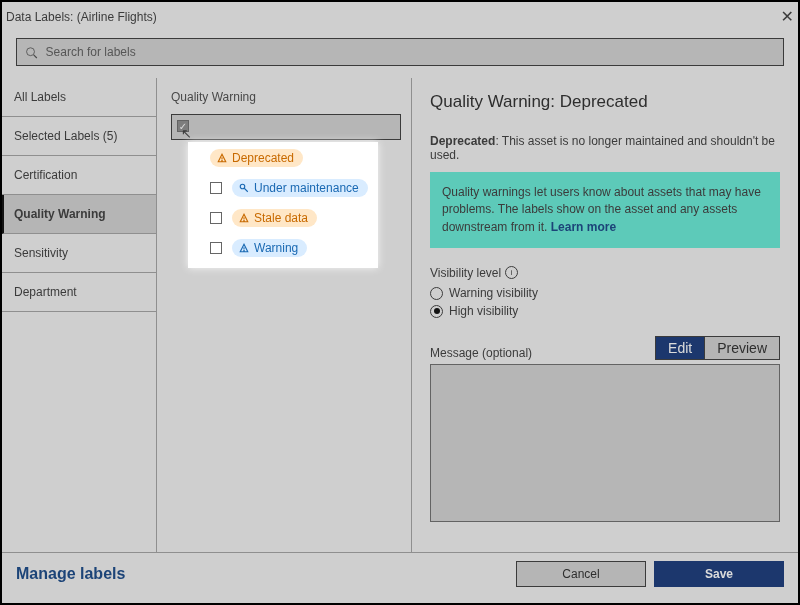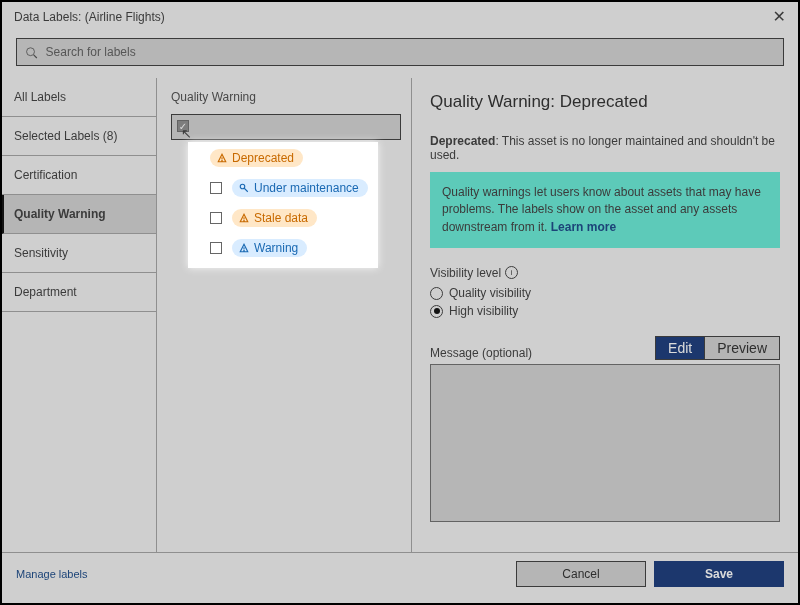--- a/index.html
+++ b/index.html
@@ -21,21 +21,21 @@
   .dim {
     filter: brightness(0.92) contrast(0.85);
   }
 
   
   .hdr {
     display: flex;
     align-items: center;
     justify-content: space-between;
     height: 30px;
-    padding: 0 12px;
+    padding: 0 4px;
     color: #333;
   }
   .hdr-title { font-size: 12px; }
   .close-x {
     font-size: 16px;
     line-height: 1;
     cursor: pointer;
     color: #333;
   }
 
@@ -247,22 +247,22 @@
   .footer {
     height: 42px;
     border-top: 1px solid #9f9f9f;
     display:flex;
     align-items:center;
     justify-content:space-between;
     padding: 0 14px;
   }
   .manage {
     color:#0b3e81;
-    font-weight:normal;
-    font-size:11px;
+    font-weight:bold;
+    font-size:16px;
     cursor:pointer;
   }
   .footer-btns { display:flex; gap:8px; }
   .btn {
     min-width: 80px;
     text-align:center;
     padding: 5px 24px;
     font-size: 12px;
     border:1px solid #333;
     cursor:pointer;
@@ -287,21 +287,21 @@
             <circle cx="7" cy="7" r="5"></circle>
             <line x1="11" y1="11" x2="15" y2="15" stroke-width="1.5"></line>
           </svg>
         <input class="search-input" placeholder="Search for labels" style="">
       </div>
     </div>
 
     <div class="columns">
       <div class="sidebar">
         <div class="side-item">All Labels</div>
-        <div class="side-item">Selected Labels (8)</div>
+        <div class="side-item">Selected Labels (5)</div>
         <div class="side-item">Certification</div>
         <div class="side-item active">Quality Warning</div>
         <div class="side-item">Sensitivity</div>
         <div class="side-item">Department</div>
       </div>
 
       <div class="mid">
         <div class="mid-title">Quality Warning</div>
         <div class="wlist">
           <div class="first-row-box"></div>
@@ -322,21 +322,21 @@
           <span>Quality warnings let users know about assets that may have problems. The labels show on the asset and any assets downstream from it. </span><span class="learn">Learn more</span>
         </div>
 
         <div class="section-label">
           <span>Visibility level</span>
           <span class="info-circle">i</span>
         </div>
         <div class="radios">
           <div class="radio-row">
             <span class="radio"></span>
-            <span>Quality visibility</span>
+            <span>Warning visibility</span>
           </div>
           <div class="radio-row">
             <span class="radio sel"></span>
             <span>High visibility</span>
           </div>
         </div>
 
         <div class="msg-header">
           <span>Message (optional)</span>
           <div class="tabs">

